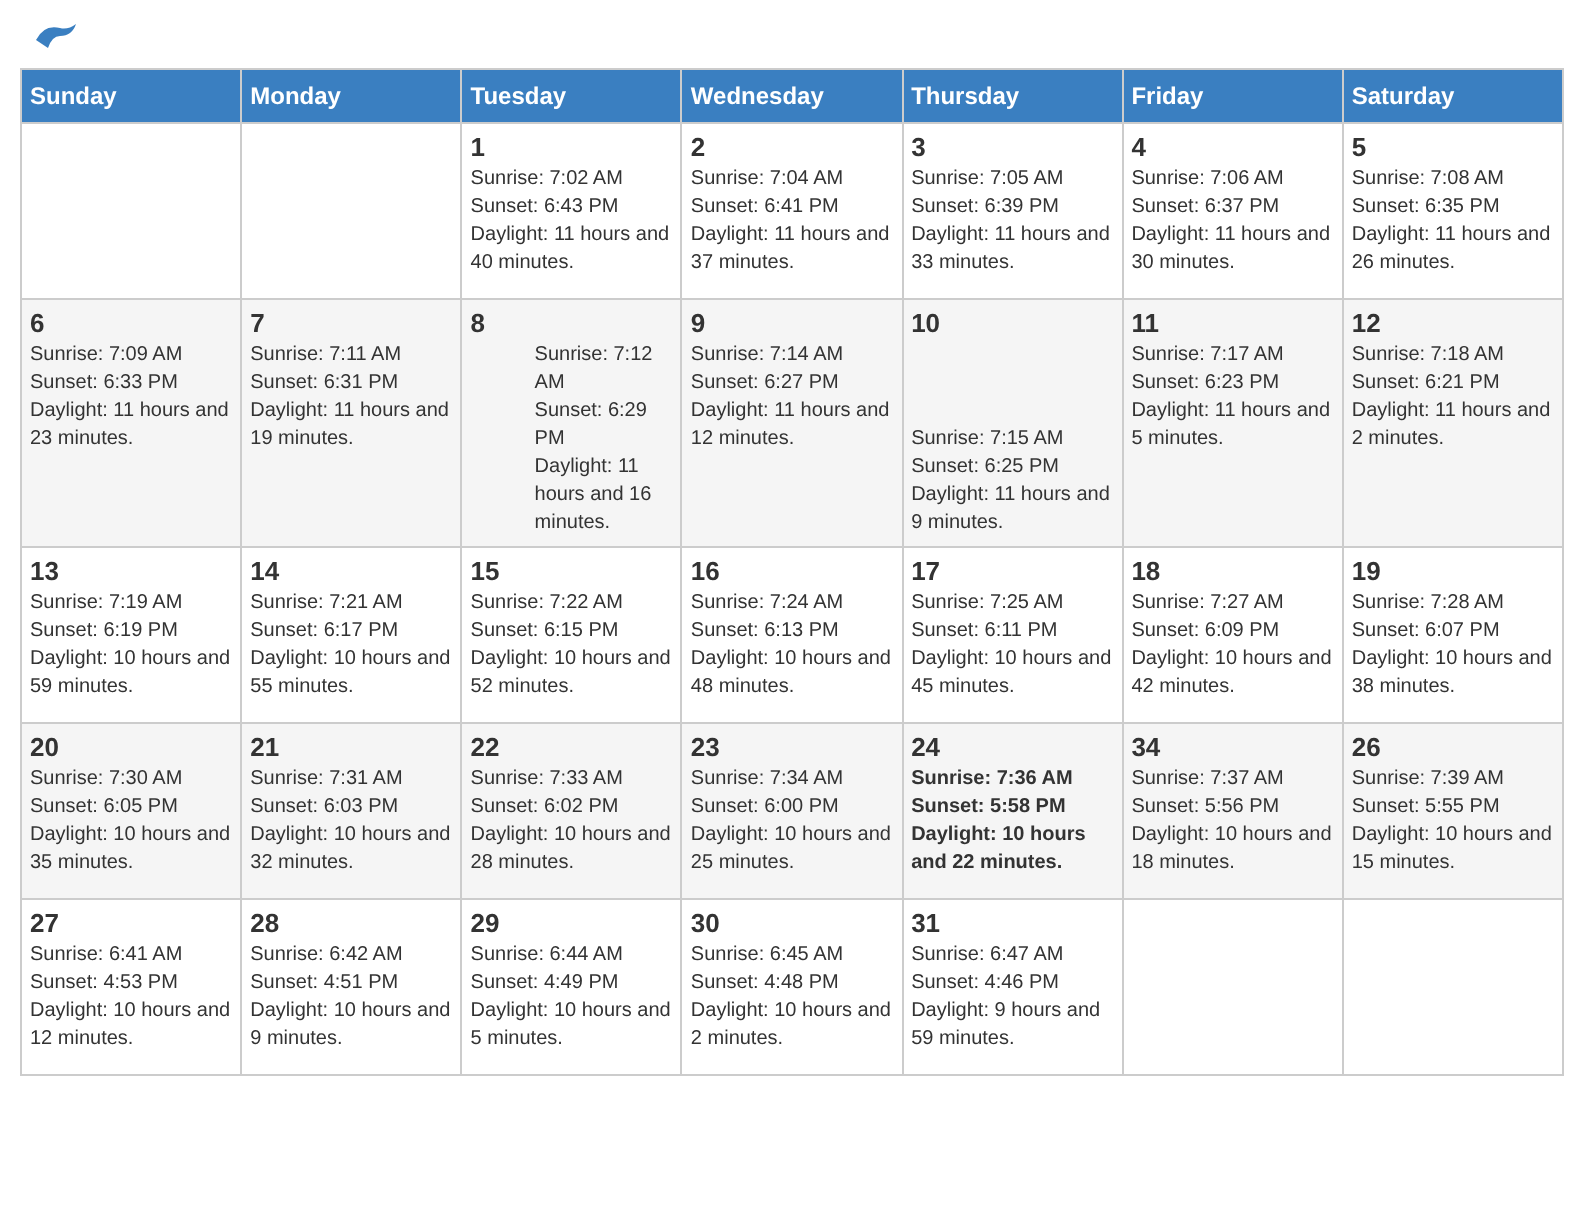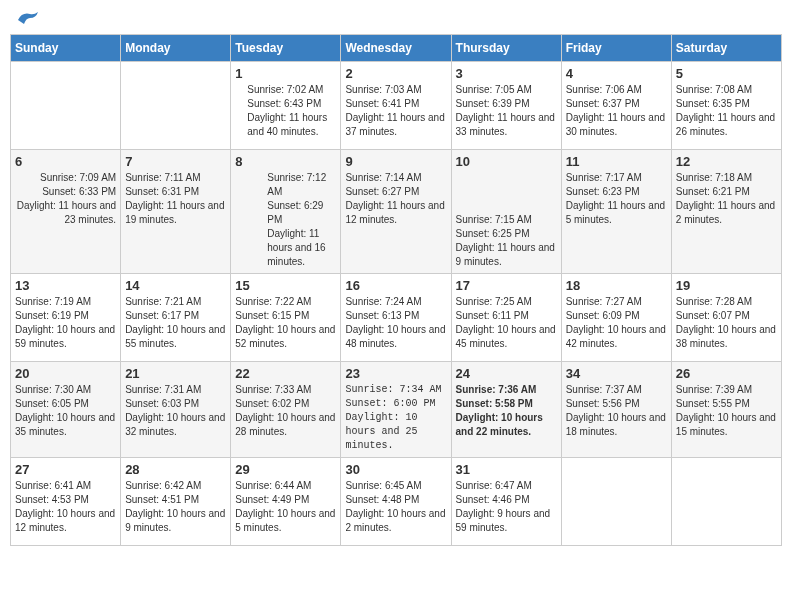--- a/index.html
+++ b/index.html
@@ -126,27 +126,27 @@
         <th>Friday</th>
         <th>Saturday</th>
       </tr>
   </thead>
   <tbody id="calendar-body">
       <tr>
         <td class="empty-cell"></td>
         <td class="empty-cell"></td>
         <td>
           <span class="day-num">1</span>
-          <div class="day-info" style="white-space: pre-line; margin-left: 12px;">Sunrise: 7:02 AM
+          <div class="day-info" style="white-space: pre-line;">Sunrise: 7:02 AM
 Sunset: 6:43 PM
 Daylight: 11 hours and 40 minutes.</div>
         </td>
         <td>
           <span class="day-num">2</span>
-          <div class="day-info" style="white-space: pre-line;">Sunrise: 7:03 AM
+          <div class="day-info" style="white-space: pre-line;">Sunrise: 7:04 AM
 Sunset: 6:41 PM
 Daylight: 11 hours and 37 minutes.</div>
         </td>
         <td>
           <span class="day-num">3</span>
           <div class="day-info" style="white-space: pre-line;">Sunrise: 7:05 AM
 Sunset: 6:39 PM
 Daylight: 11 hours and 33 minutes.</div>
         </td>
         <td>
@@ -158,21 +158,21 @@
         <td>
           <span class="day-num">5</span>
           <div class="day-info" style="white-space: pre-line;">Sunrise: 7:08 AM
 Sunset: 6:35 PM
 Daylight: 11 hours and 26 minutes.</div>
         </td>
       </tr>
       <tr>
         <td>
           <span class="day-num">6</span>
-          <div class="day-info" style="white-space: pre-line; text-align: right;">Sunrise: 7:09 AM
+          <div class="day-info" style="white-space: pre-line;">Sunrise: 7:09 AM
 Sunset: 6:33 PM
 Daylight: 11 hours and 23 minutes.</div>
         </td>
         <td>
           <span class="day-num">7</span>
           <div class="day-info" style="white-space: pre-line;">Sunrise: 7:11 AM
 Sunset: 6:31 PM
 Daylight: 11 hours and 19 minutes.</div>
         </td>
         <td>
@@ -264,21 +264,21 @@
 Daylight: 10 hours and 32 minutes.</div>
         </td>
         <td>
           <span class="day-num">22</span>
           <div class="day-info" style="white-space: pre-line;">Sunrise: 7:33 AM
 Sunset: 6:02 PM
 Daylight: 10 hours and 28 minutes.</div>
         </td>
         <td>
           <span class="day-num">23</span>
-          <div class="day-info" style="white-space: pre-line; font-family: Liberation Mono, monospace;">Sunrise: 7:34 AM
+          <div class="day-info" style="white-space: pre-line;">Sunrise: 7:34 AM
 Sunset: 6:00 PM
 Daylight: 10 hours and 25 minutes.</div>
         </td>
         <td>
           <span class="day-num">24</span>
           <div class="day-info" style="white-space: pre-line; font-weight: bold;">Sunrise: 7:36 AM
 Sunset: 5:58 PM
 Daylight: 10 hours and 22 minutes.</div>
         </td>
         <td>

